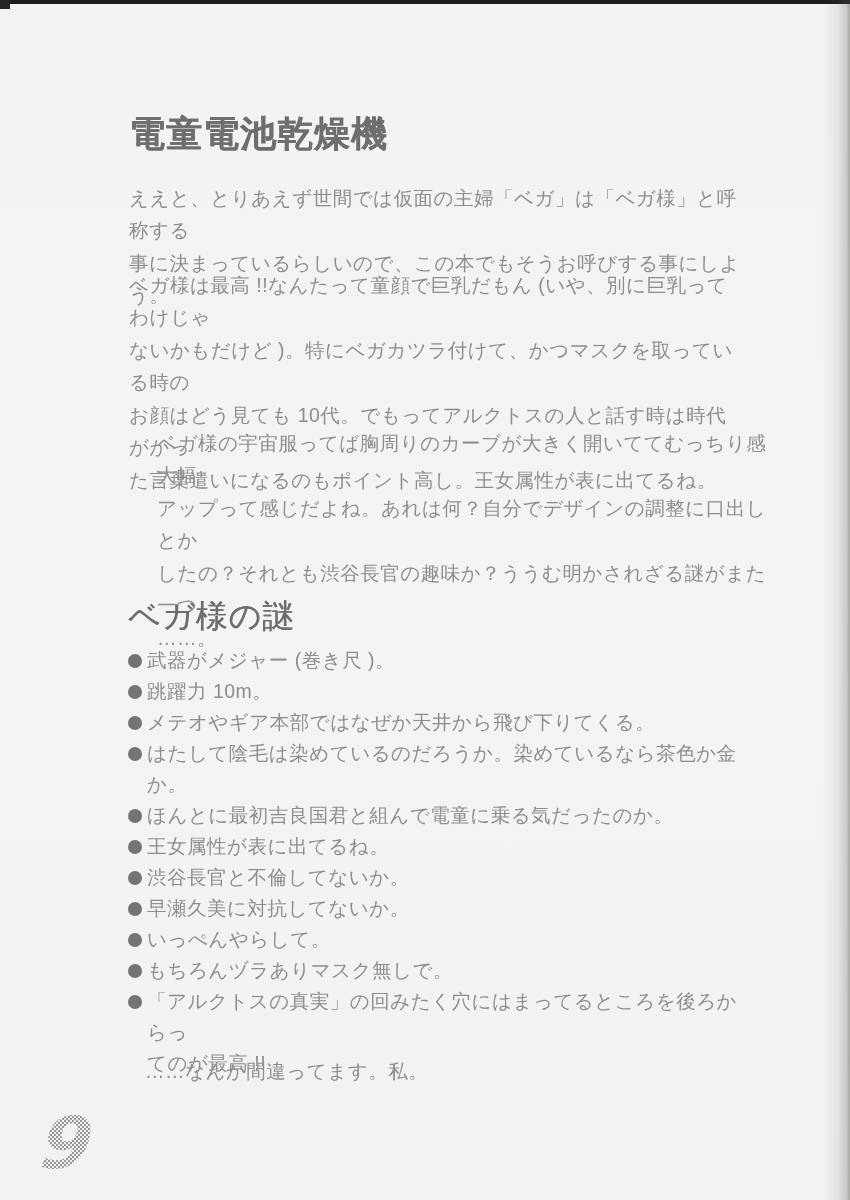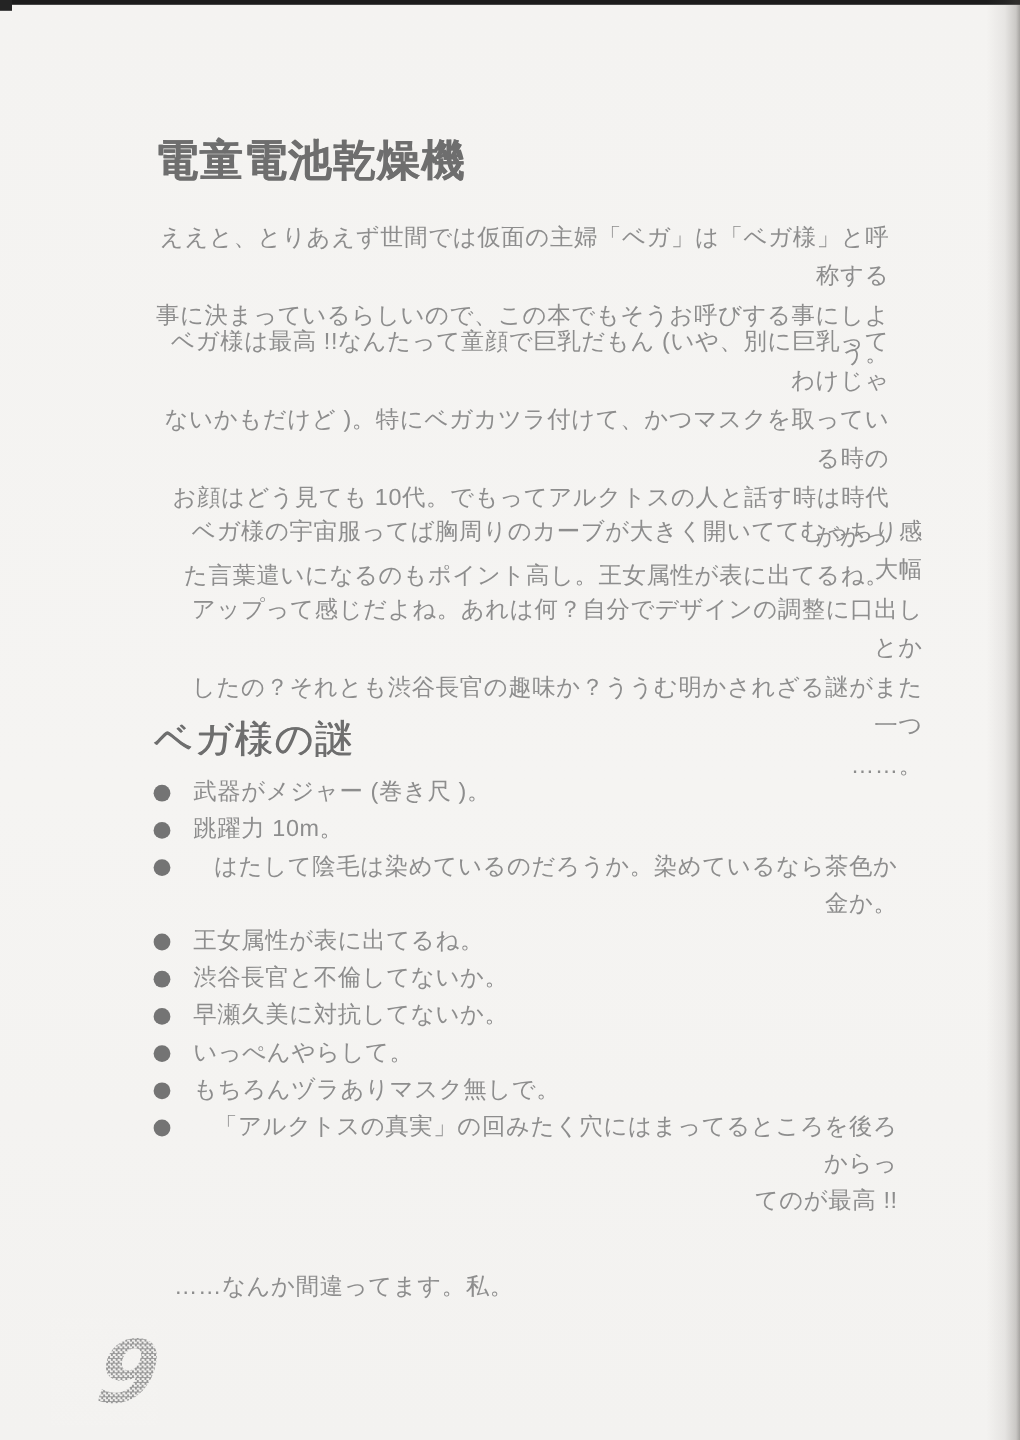--- a/index.html
+++ b/index.html
@@ -6,21 +6,20 @@
   body { background: #e8e7e5; }
 
   .page {
     position: relative;
     width: 850px;
     height: 1200px;
     margin: 0 auto;
     background: linear-gradient(180deg, var(--paper, #f4f3f1) 0%, #f5f4f2 55%, #f3f2f0 100%);
     overflow: hidden;
     font-family: "Liberation Sans", "DejaVu Sans", sans-serif;
-    text-align: right;
   }
 
   
   .edge-top {
     position: absolute; top: 0; left: 0; right: 0; height: 4px;
     background: var(--edge_top, #1c1c1c);
   }
   .edge-right {
     position: absolute; top: 0; right: 0; bottom: 0; width: 28px;
     background: linear-gradient(to right,
@@ -73,21 +72,21 @@
   .bullet-list {
     position: absolute;
     left: 128px; top: 645px;
     width: 620px;
     margin: 0; padding: 0;
     list-style: none;
   }
   .bullet-list li {
     display: flex;
     align-items: flex-start;
-    gap: 19px;
+    gap: 5px;
     margin: 0 0 0 0;
   }
   .bullet-dot {
     flex: none;
     width: 14px; height: 14px;
     margin-top: 9px;
     border-radius: 50%;
     background: var(--bullet, #747474);
   }
   .bullet-text {
@@ -159,26 +158,34 @@
       <li>
         <span class="bullet-dot"></span>
         <span class="bullet-text">武器がメジャー (巻き尺 )。</span>
       </li>
 
       <li>
         <span class="bullet-dot"></span>
         <span class="bullet-text">跳躍力 10m。</span>
       </li>
 
+      <li>
+        <span class="bullet-dot"></span>
+        <span class="bullet-text">メテオやギア本部ではなぜか天井から飛び下りてくる。</span>
+      </li>
 
       <li>
         <span class="bullet-dot"></span>
         <span class="bullet-text">はたして陰毛は染めているのだろうか。染めているなら茶色か金か。</span>
       </li>
 
+      <li>
+        <span class="bullet-dot"></span>
+        <span class="bullet-text">ほんとに最初吉良国君と組んで電童に乗る気だったのか。</span>
+      </li>
 
       <li>
         <span class="bullet-dot"></span>
         <span class="bullet-text">王女属性が表に出てるね。</span>
       </li>
 
       <li>
         <span class="bullet-dot"></span>
         <span class="bullet-text">渋谷長官と不倫してないか。</span>
       </li>

